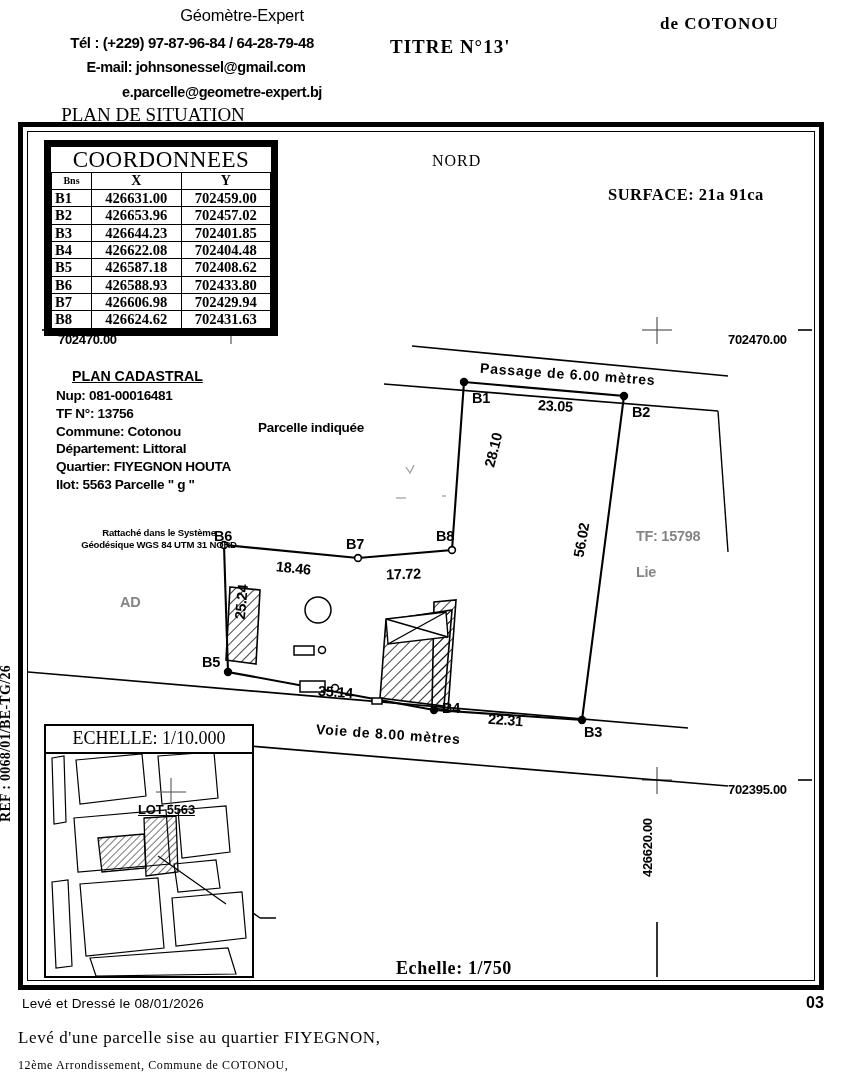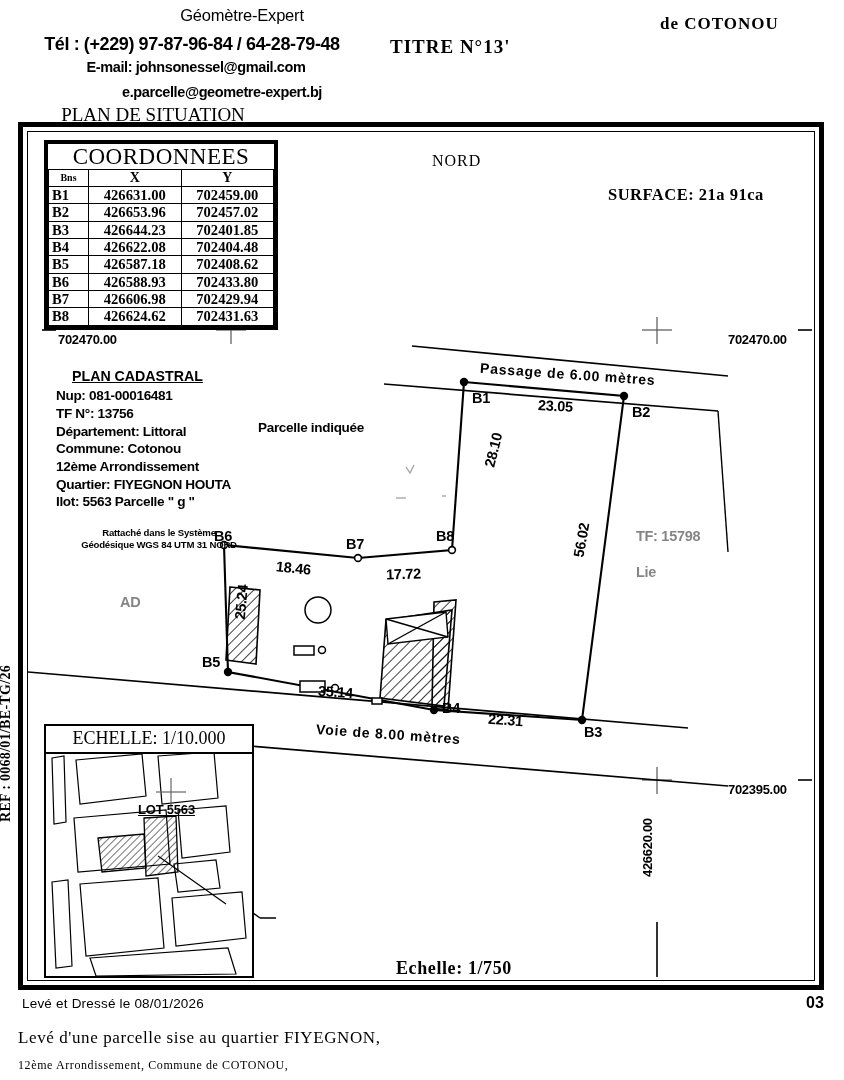--- a/index.html
+++ b/index.html
@@ -15,21 +15,21 @@
 
   
   .hdr{position:absolute;left:0;top:0;width:844px;height:118px;}
   .hdr-company{
     position:absolute;left:112px;top:6px;width:260px;text-align:center;
     font-family:"Liberation Sans",sans-serif;font-weight:normal;font-size:16.5px;
     letter-spacing:-0.2px;
   }
   .hdr-tel{
     position:absolute;left:22px;top:34px;width:340px;text-align:center;
-    font-family:"Liberation Sans",sans-serif;font-weight:bold;font-size:18px;
+    font-family:"Liberation Sans",sans-serif;font-weight:bold;font-size:15px;
     letter-spacing:-0.4px;
   }
   .hdr-mail1{
     position:absolute;left:36px;top:59px;width:320px;text-align:center;
     font-family:"Liberation Sans",sans-serif;font-weight:bold;font-size:14.5px;
     letter-spacing:-0.4px;
   }
   .hdr-mail2{
     position:absolute;left:62px;top:84px;width:320px;text-align:center;
     font-family:"Liberation Sans",sans-serif;font-weight:bold;font-size:14.5px;
@@ -51,21 +51,21 @@
     position:absolute;left:18px;top:122px;width:806px;height:868px;
     border:5px solid #000;background:#fff;box-sizing:border-box;
   }
   .frame-inner{
     position:absolute;inset:4px;border:1px solid #000;box-sizing:border-box;
   }
 
   
   .coord{
     position:absolute;left:16px;top:8px;width:234px;
-    border:4px solid #000000;background:#fff;box-sizing:border-box;
+    border:7px solid #000000;background:#fff;box-sizing:border-box;
   }
   .coord-title{
     text-align:center;font-size:23px;letter-spacing:0.5px;
     font-family:"Liberation Serif",serif;line-height:1.05;padding:1px 0 0 0;
   }
   table.coord-tbl{
     border-collapse:collapse;width:100%;
     font-family:"Liberation Serif",serif;font-size:14.6px;font-weight:bold;
   }
   table.coord-tbl th,table.coord-tbl td{
@@ -346,23 +346,22 @@
 
     <div class="tick tick-l">702470.00</div>
     <div class="tick tick-r">702470.00</div>
     <div class="tick tick-r2">702395.00</div>
     <div class="tick tick-v">426620.00</div>
 
     <div class="pc">
       <div class="pc-title">PLAN CADASTRAL</div>
       <div>Nup: 081-00016481</div>
       <div>TF N°: 13756</div>
+      <div>Commune: Cotonou</div>
       <div>Département: Littoral</div>
-      <div>Commune: Cotonou</div>
-      <div>12ème Arrondissement</div>
       <div>Quartier: FIYEGNON HOUTA</div>
       <div>Ilot: 5563 Parcelle " g "</div>
     </div>
     <div class="pc-note">
       <div>Rattaché dans le Système</div>
       <div>Géodésique WGS 84 UTM 31 NORD</div>
     </div>
 
     <div class="ml pt" style="left:444px;top:258px;">B1</div>
     <div class="ml pt" style="left:604px;top:272px;">B2</div>

